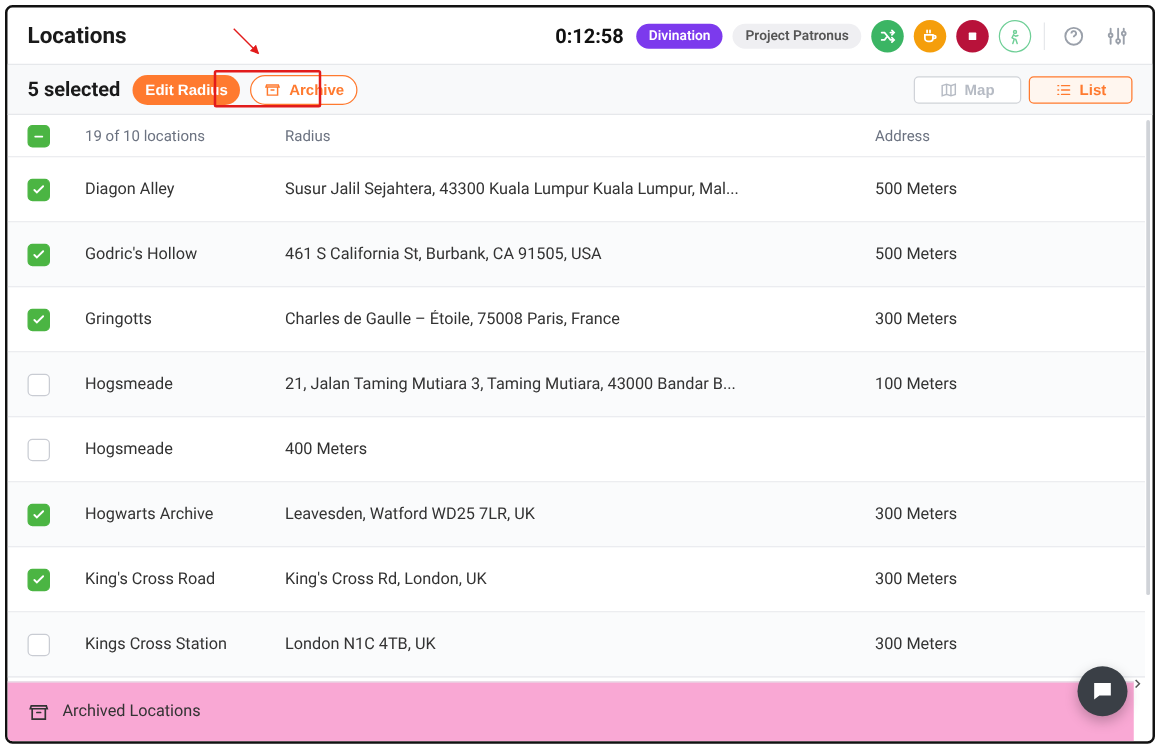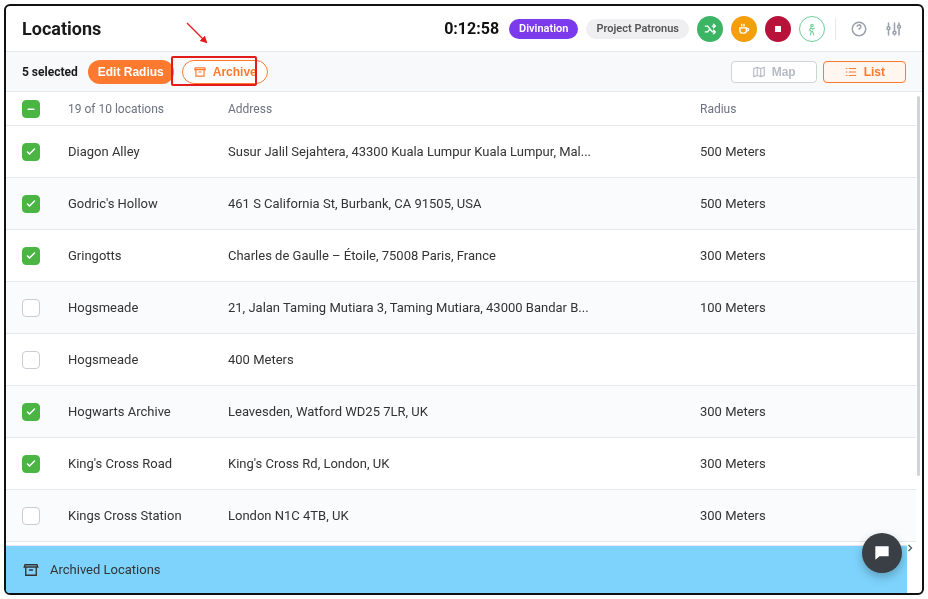--- a/index.html
+++ b/index.html
@@ -69,21 +69,21 @@
 
   
   .tbar {
     display:flex; align-items:center;
     height:40px;
     padding:0 16px;
     background:#f8f9fa;
     border-bottom:1px solid var(--border);
     position:relative;
   }
-  .sel-count { font-size:12px; font-weight:700; color:#1a1a1a; margin-right:10px; }
+  .sel-count { font-size:16px; font-weight:700; color:#1a1a1a; margin-right:10px; }
   .btn {
     display:inline-flex; align-items:center; gap:6px;
     height:24px; padding:0 10px;
     border-radius:12px;
     font-size:12px; font-weight:600;
     border:none;
     cursor:pointer;
   }
   .btn-orange-fill { background:var(--orange); color:#fff; }
   .btn-orange-line { background:#fff; color:var(--orange); border:1px solid var(--orange); }
@@ -149,21 +149,21 @@
   .addr-cell { color:#333; white-space:nowrap; overflow:hidden; text-overflow:ellipsis; padding-right:20px; }
   .rad-cell { color:#333; }
 
   
   .foot-row {
     position:absolute; left:0; right:15px; bottom:0;
     height:48px;
     display:flex; align-items:center;
     padding:0 16px;
     border-top:1px solid var(--border);
-    background:#7dd3fc;
+    background:#f9a8d4;
     font-size:13px; color:#333;
     gap:10px;
   }
 
   
   .fab {
     position:absolute; right:20px; bottom:20px;
     width:40px; height:40px; border-radius:50%;
     background:#3a3f46; color:#fff;
     display:flex; align-items:center; justify-content:center;
@@ -260,22 +260,22 @@
   </div>
 
   <div class="tbl-wrap">
     <div class="thead">
       <span class="cb indet">
         <svg viewBox="0 0 24 24">
             <rect x="5" y="11" width="14" height="2.8" rx="1" fill="#fff"></rect>
           </svg>
       </span>
       <span>19 of 10 locations</span>
+      <span>Radius</span>
       <span>Address</span>
-      <span>Radius</span>
     </div>
     <div id="rows">
         <div class="trow">
           <span class="cb checked">
             <svg viewBox="0 0 24 24">
               <path d="M5 12l4 4 10-10" fill="none" stroke="#fff" stroke-width="3" stroke-linecap="round"></path>
             </svg>
           </span>
           <span class="name-cell">Diagon Alley</span>
           <span class="addr-cell">Susur Jalil Sejahtera, 43300 Kuala Lumpur Kuala Lumpur, Mal...</span>

